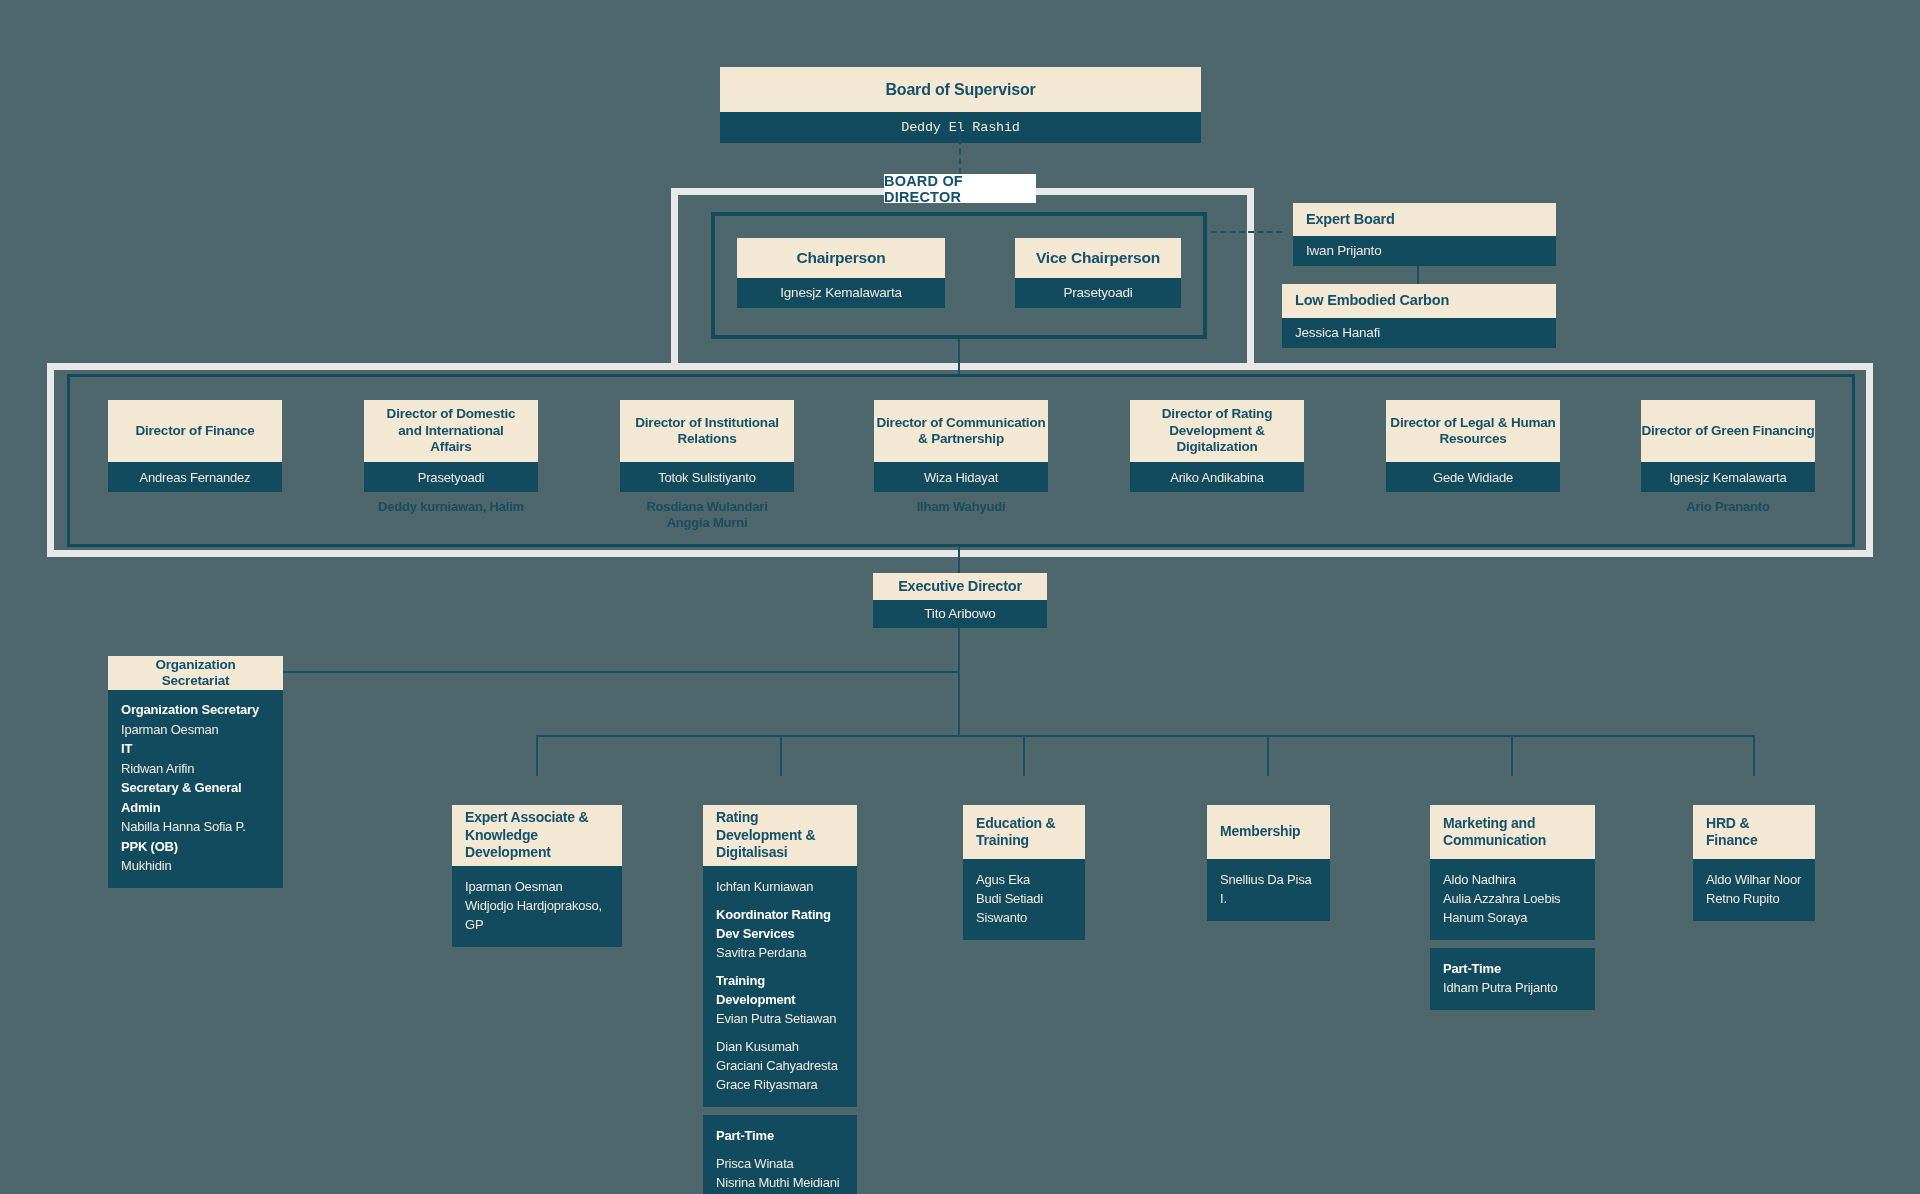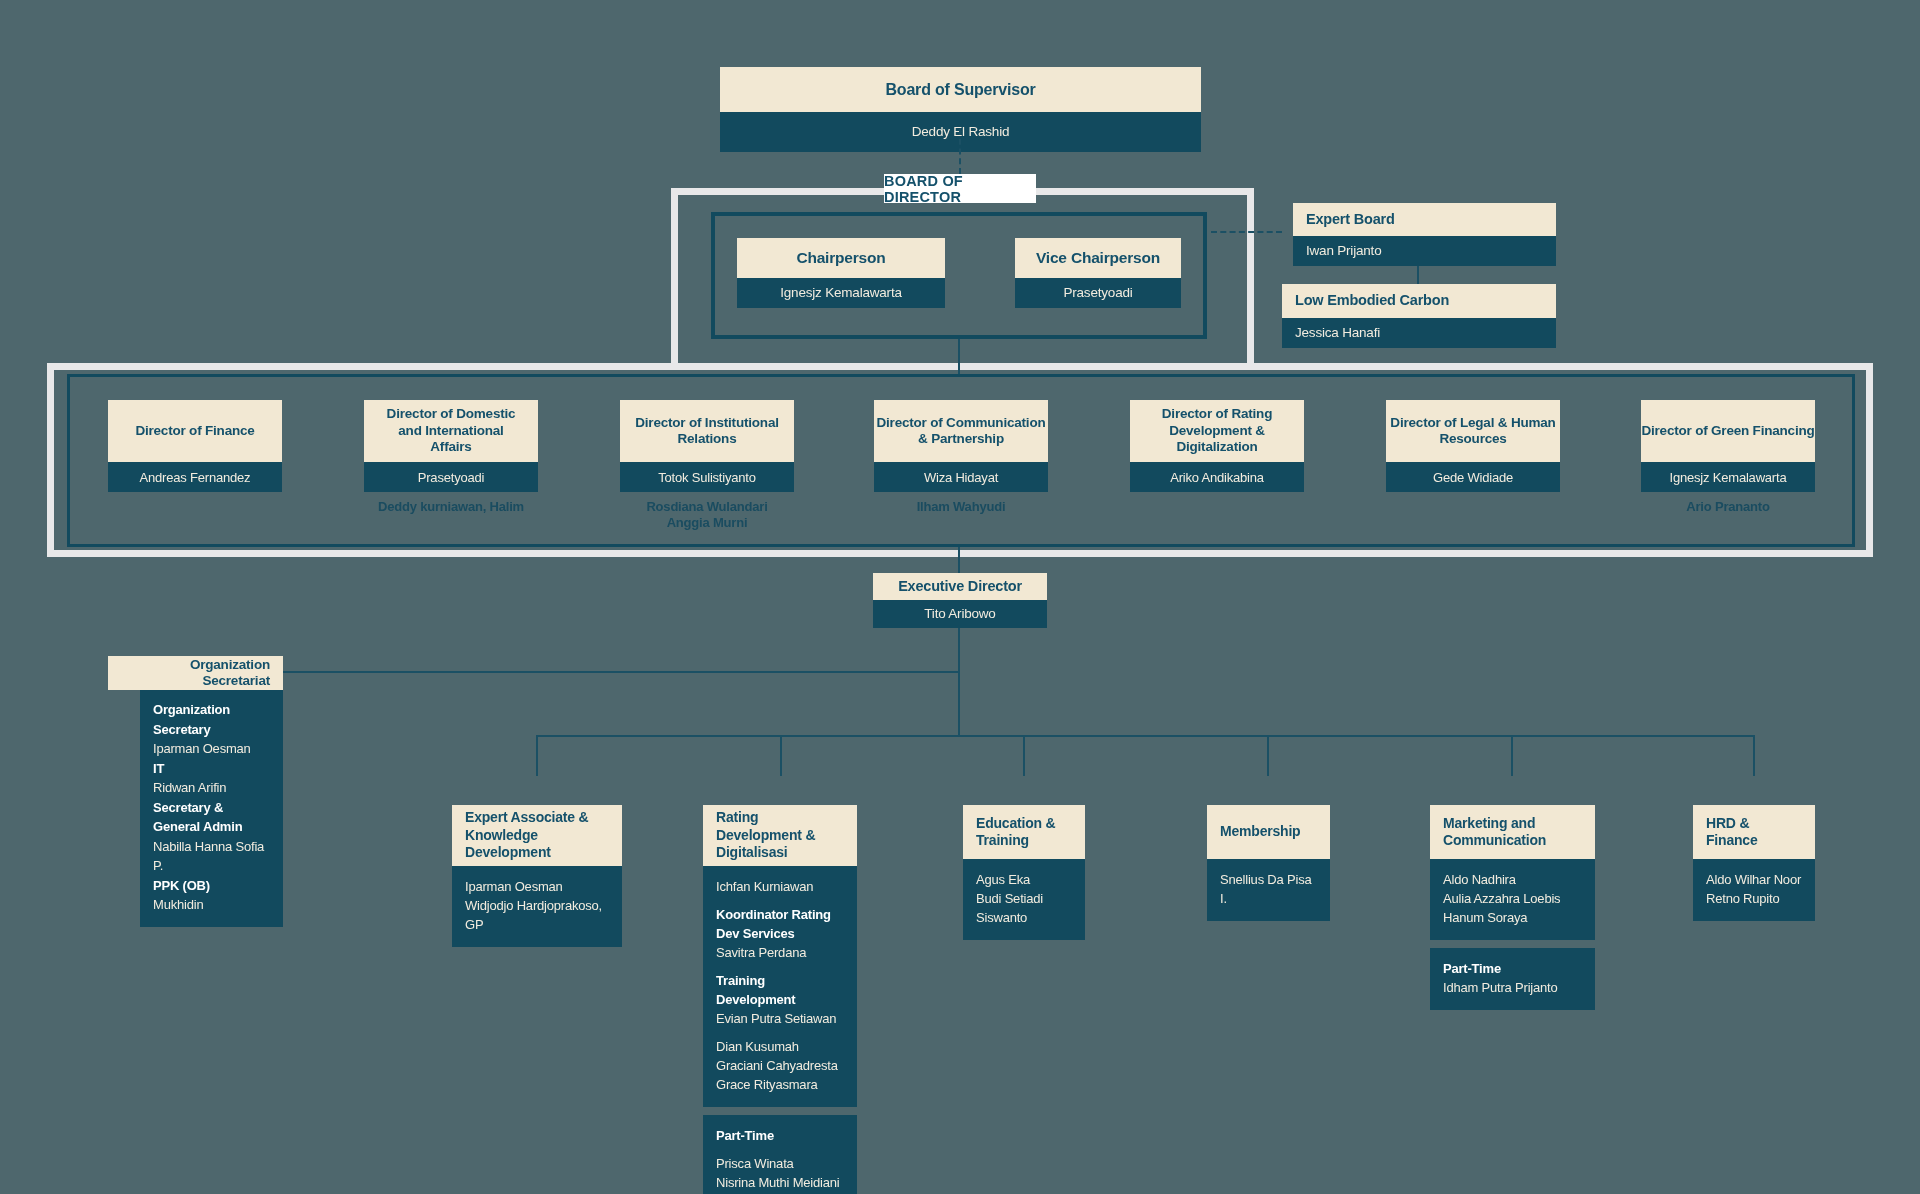--- a/index.html
+++ b/index.html
@@ -18,21 +18,21 @@
   }
   .obox .nm{
     background:var(--dark,#124a5e);color:var(--namecol,#f2ecdf);
     display:flex;align-items:center;justify-content:center;
     font-size:13.5px;line-height:1.15;
   }
   .leftal .hd,.leftal .nm{justify-content:flex-start;text-align:left;padding:0 13px;}
   
   #sup{left:720px;top:67px;width:481px;}
   #sup .hd{height:45px;font-size:16px;}
-  #sup .nm{height:40px;}
+  #sup .nm{height:31px;font-family:Liberation Mono, monospace;}
   #bod-label{
     left:884px;top:174px;width:152px;height:29px;background:#ffffff;
     color:var(--title,#15516b);font-weight:700;font-size:14.5px;letter-spacing:0.2px;
     display:flex;align-items:center;justify-content:center;z-index:6;
   }
   #rectA{left:671px;top:188px;width:583px;height:182px;border:7px solid var(--white,#e8e8e9);z-index:1;}
   #rectA-inner{left:711px;top:212px;width:496px;height:127px;border:4px solid var(--dark,#124a5e);z-index:2;}
   #rectB{left:47px;top:363px;width:1826px;height:194px;border:7px solid var(--white,#e8e8e9);z-index:1;}
   #rectB-inner{left:67px;top:374px;width:1788px;height:173px;border:3px solid var(--dark,#124a5e);z-index:2;}
   #chair{left:737px;top:238px;width:208px;z-index:5;}
@@ -54,23 +54,23 @@
     height:62px;display:flex;align-items:center;justify-content:center;text-align:center;
     font-size:13.5px;line-height:1.22;white-space:pre-line;}
   .dir-box .nm{background:var(--dark,#124a5e);color:var(--namecol,#f2ecdf);height:30px;
     display:flex;align-items:center;justify-content:center;font-size:13px;}
   .dir-box .sub{margin-top:7px;text-align:center;color:#1a4c60;font-weight:700;
     font-size:13px;line-height:16px;}
   .dpos-0{left:108px}.dpos-1{left:364px}.dpos-2{left:620px}.dpos-3{left:874px}
   .dpos-4{left:1130px}.dpos-5{left:1386px}.dpos-6{left:1641px}
   
   #secretariat{left:108px;top:656px;width:175px;z-index:5;}
-  #secretariat .hd{height:34px;justify-content:flex-start;text-align:right;padding:0 13px;font-size:13.5px;}
+  #secretariat .hd{height:34px;justify-content:flex-start;text-align:center;padding:0 13px;font-size:13.5px;}
   #secretariat .body{background:var(--dark,#124a5e);padding:10px 13px 12px;color:var(--namecol,#f2ecdf);
-    font-size:13px;line-height:19.5px;margin-left:32px;}
+    font-size:13px;line-height:19.5px;}
   #secretariat .role{font-weight:700;color:#ffffff;}
   
   .dept{position:absolute;top:805px;z-index:5;box-sizing:border-box;}
   .dept .hd{background:var(--cream,#f2e8d3);color:var(--title,#15516b);font-weight:700;
     min-height:54px;display:flex;align-items:center;text-align:left;padding:4px 13px;
     font-size:14px;line-height:1.25;white-space:pre-line;box-sizing:border-box;}
   .dept .blk{background:var(--dark,#124a5e);padding:11px 13px 13px;color:var(--namecol,#f2ecdf);
     font-size:13px;line-height:19px;margin-top:0;}
   .dept .blk + .blk{margin-top:8px;}
   .dept .ln.b{font-weight:700;color:#ffffff;}

